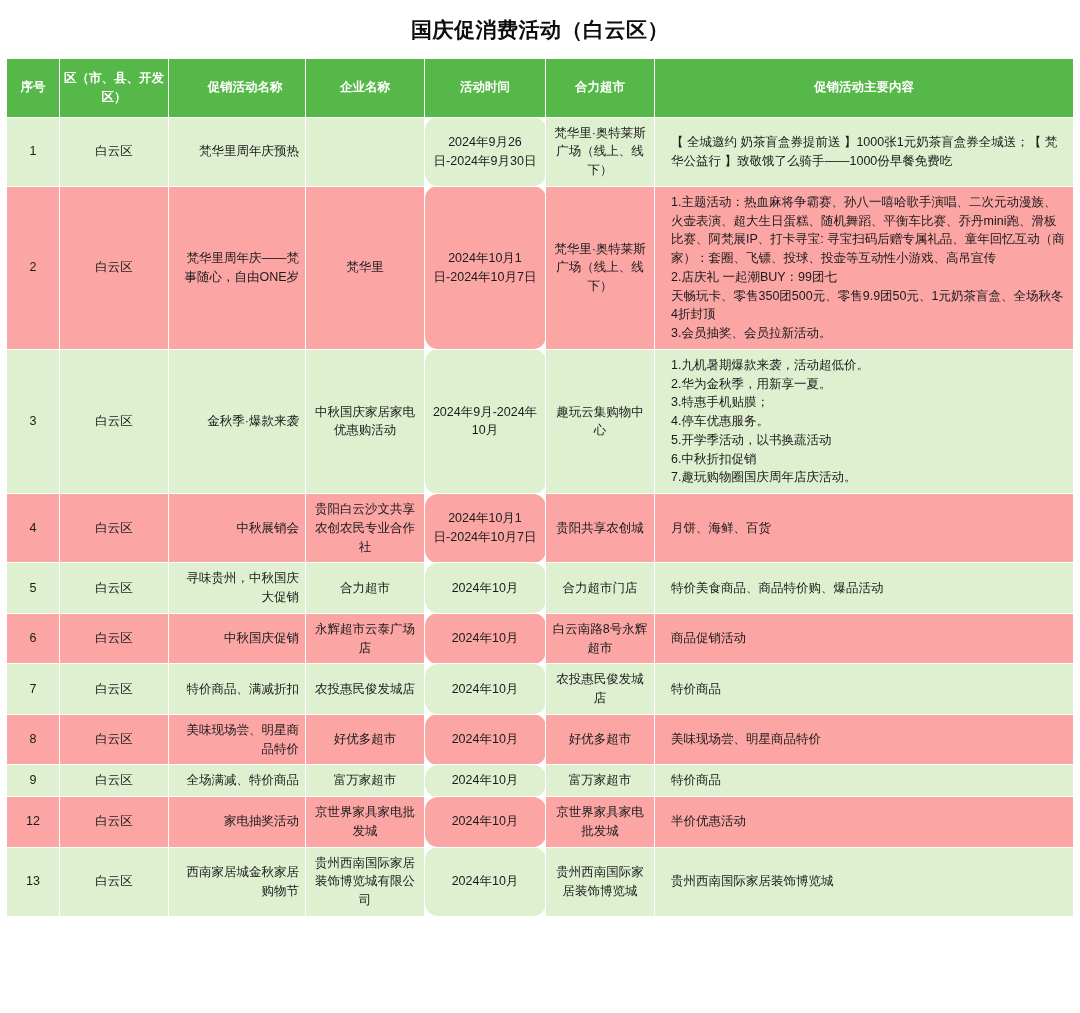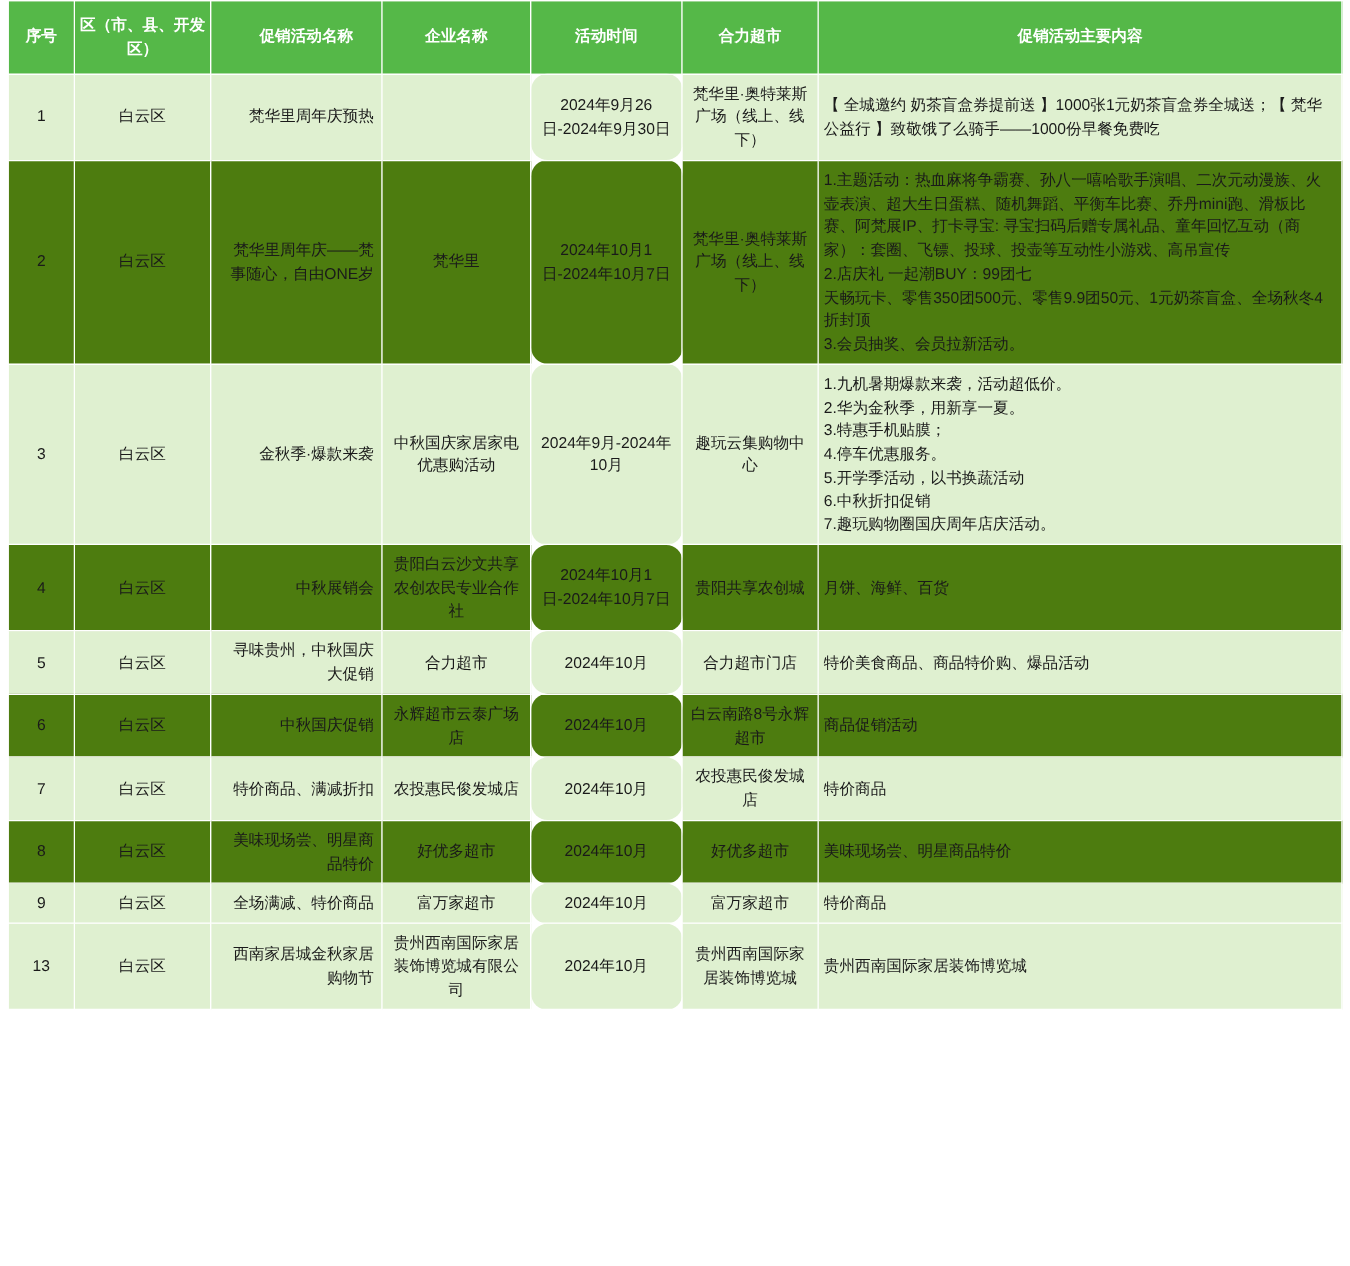--- a/index.html
+++ b/index.html
@@ -44,44 +44,45 @@
     font-weight: bold;
     font-size: 13px;
     text-align: center;
     padding: 10px 4px;
     line-height: 1.4;
   }
   tbody td {
     padding: 6px 6px;
   }
   tr.row-even td { background: #dff0d0; }
-  tr.row-odd  td { background: #4d7c0f; }
+  tr.row-odd  td { background: #fca5a5; }
 
   td.c-idx  { text-align: center; width: 44px; }
   td.c-dist { text-align: center; width: 100px; }
   td.c-name { text-align: right; width: 112px; }
   td.c-firm { text-align: center; width: 110px; }
   td.c-time { text-align: center; width: 112px; border-radius: 13px; }
   td.c-place{ text-align: center; width: 100px; }
-  td.c-desc { text-align: left;   padding-left: 4px; }
+  td.c-desc { text-align: left;   padding-left: 16px; }
 
   th.h-idx  { width: 44px; }
   th.h-dist { width: 100px; }
   th.h-name { width: 112px; padding-left: 20px; }
   th.h-firm { width: 110px; }
   th.h-time { width: 112px; }
   th.h-place{ width: 100px; }
 
   .desc-line { white-space: pre-wrap; }
 </style>
 </head>
 <body>
 
 <div class="page">
 
+  <div class="title">国庆促消费活动（白云区）</div>
 
   <table class="sheet">
     <thead>
       <tr>
         <th class="h-idx">序号</th>
         <th class="h-dist">区（市、县、开发区）</th>
         <th class="h-name">促销活动名称</th>
         <th class="h-firm">企业名称</th>
         <th class="h-time">活动时间</th>
         <th class="h-place">合力超市</th>
@@ -172,20 +173,29 @@
         </tr>
         <tr class="row-even">
           <td class="c-idx"><span class="desc-line">9</span></td>
           <td class="c-dist"><span class="desc-line">白云区</span></td>
           <td class="c-name"><span class="desc-line">全场满减、特价商品</span></td>
           <td class="c-firm"><span class="desc-line">富万家超市</span></td>
           <td class="c-time"><span class="desc-line">2024年10月</span></td>
           <td class="c-place"><span class="desc-line">富万家超市</span></td>
           <td class="c-desc"><span class="desc-line">特价商品</span></td>
         </tr>
+        <tr class="row-odd">
+          <td class="c-idx"><span class="desc-line">12</span></td>
+          <td class="c-dist"><span class="desc-line">白云区</span></td>
+          <td class="c-name"><span class="desc-line">家电抽奖活动</span></td>
+          <td class="c-firm"><span class="desc-line">京世界家具家电批发城</span></td>
+          <td class="c-time"><span class="desc-line">2024年10月</span></td>
+          <td class="c-place"><span class="desc-line">京世界家具家电批发城</span></td>
+          <td class="c-desc"><span class="desc-line">半价优惠活动</span></td>
+        </tr>
         <tr class="row-even">
           <td class="c-idx"><span class="desc-line">13</span></td>
           <td class="c-dist"><span class="desc-line">白云区</span></td>
           <td class="c-name"><span class="desc-line">西南家居城金秋家居购物节</span></td>
           <td class="c-firm"><span class="desc-line">贵州西南国际家居装饰博览城有限公司</span></td>
           <td class="c-time"><span class="desc-line">2024年10月</span></td>
           <td class="c-place"><span class="desc-line">贵州西南国际家居装饰博览城</span></td>
           <td class="c-desc"><span class="desc-line">贵州西南国际家居装饰博览城</span></td>
         </tr>
       </tbody>

